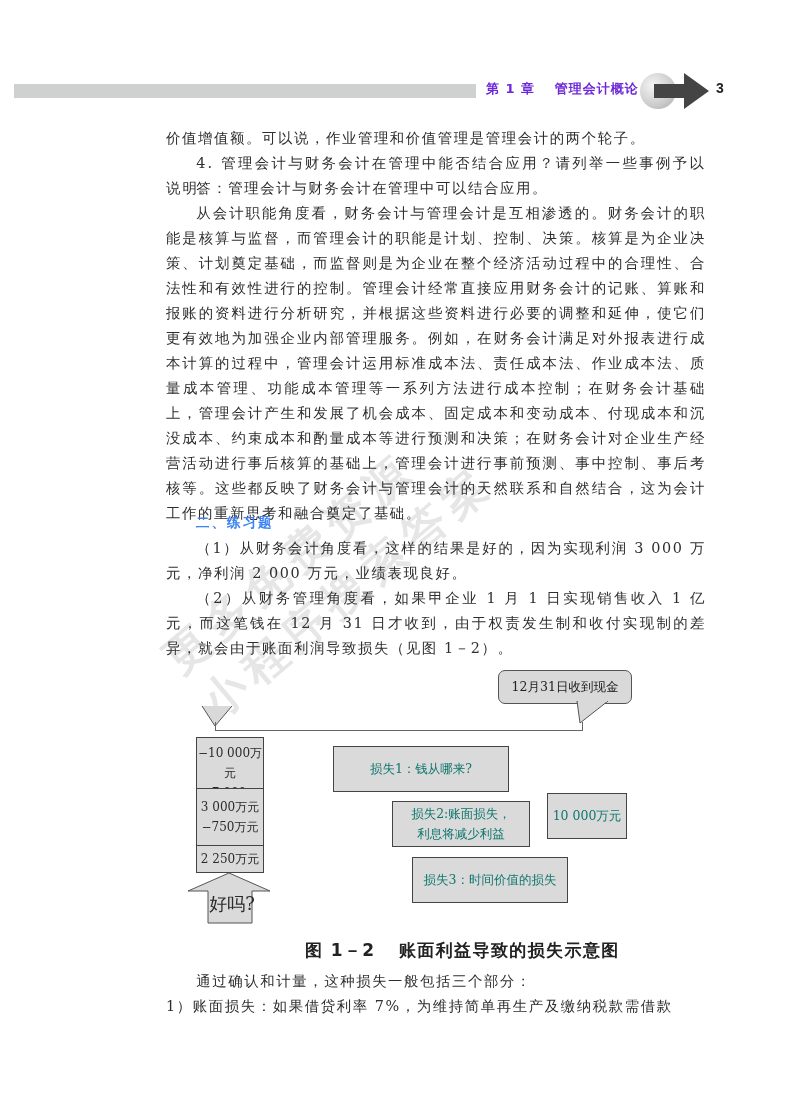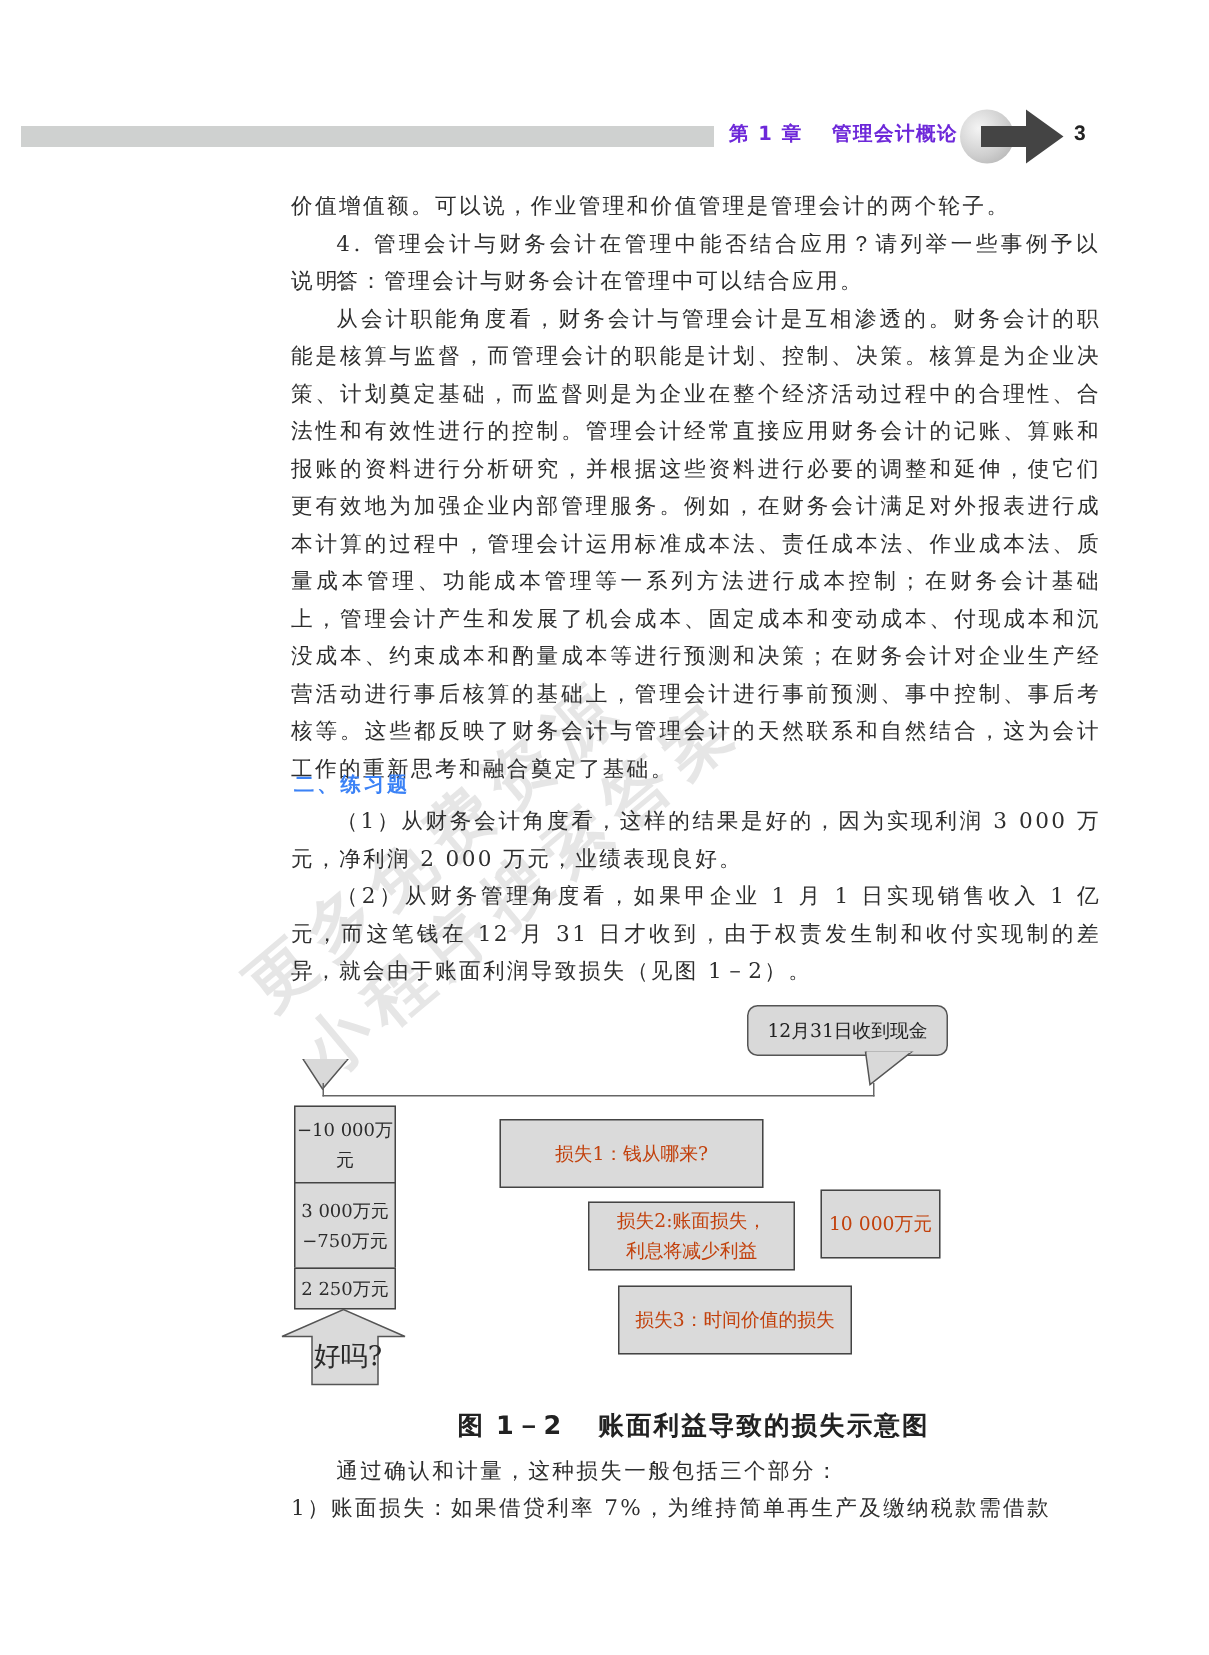--- a/index.html
+++ b/index.html
@@ -13,39 +13,39 @@
               font-size:13px; font-weight:bold; color:#6d28d9; letter-spacing:1px; white-space:nowrap; }
   .hdr-text .chap { margin-right:14px; }
   .hdr-disc { position:absolute; left:640px; top:73px; width:36px; height:36px; border-radius:50%;
               background:radial-gradient(circle at 35% 35%, #f4f4f4 0%, #cfcfcf 55%, #a9a9a9 100%); }
   .hdr-arrow { position:absolute; left:652px; top:72px; width:58px; height:38px; }
   .page-num { position:absolute; left:716px; top:80px; font-family:"Liberation Sans",sans-serif;
               font-weight:bold; font-size:14px; color:#222; }
 
   
   .para { position:absolute; left:166px; width:540px; font-size:14.4px; line-height:25px;
-          letter-spacing:1.6px; text-align:justify; color:#2e2e2e;margin-left:28px; }
+          letter-spacing:1.6px; text-align:justify; color:#2e2e2e; }
   .para.indent { text-indent:2.1em; }
   .para.q { font-family:"DejaVu Serif","Liberation Serif",serif; font-style:normal; letter-spacing:2.2px; }
   .sect { position:absolute; left:196px; font-family:Liberation Sans, sans-serif;
           font-weight:bold; font-size:13.5px; letter-spacing:2px; color:#3b82f6; }
 
   
   .wm { position:absolute; left:180px; top:500px; width:360px; height:220px; pointer-events:none;
         transform:rotate(-40deg); opacity:0.18; }
   .wm span { display:block; font-family:"DejaVu Sans",sans-serif; font-weight:bold; font-size:44px;
              color:#777; letter-spacing:8px; white-space:nowrap; }
 
   
   .fig { position:absolute; left:170px; top:660px; width:480px; height:270px; }
   .callout { position:absolute; background:#d9d9d9; border:1px solid #555; border-radius:7px;
              font-size:12.5px; color:#222; display:flex; align-items:center; justify-content:center;
              font-family:"DejaVu Serif","Liberation Serif",serif; }
   .timeline { position:absolute; border:1px solid #666; border-top:none; height:0; }
-  .box { position:absolute; background:#dadada; border:1px solid #444; font-size:12.5px; color:#c2410c;
+  .box { position:absolute; background:#dadada; border:1px solid #444; font-size:12.5px; color:#0f766e;
          display:flex; align-items:center; justify-content:center; text-align:center; line-height:20px;
          font-family:"DejaVu Serif","Liberation Serif",serif; }
   .stack-cell { position:absolute; left:0; width:68px; background:#dadada; border:1px solid #444;
                 font-size:12px; line-height:20px; text-align:center; box-sizing:border-box; }
   .caption { position:absolute; left:305px; top:939px; font-family:"DejaVu Sans","Liberation Sans",sans-serif;
              font-size:17px; font-weight:bold; color:#222; letter-spacing:1.4px; white-space:nowrap; }
   .caption .num { margin-right:16px; }
 </style>
 </head>
 <body>

